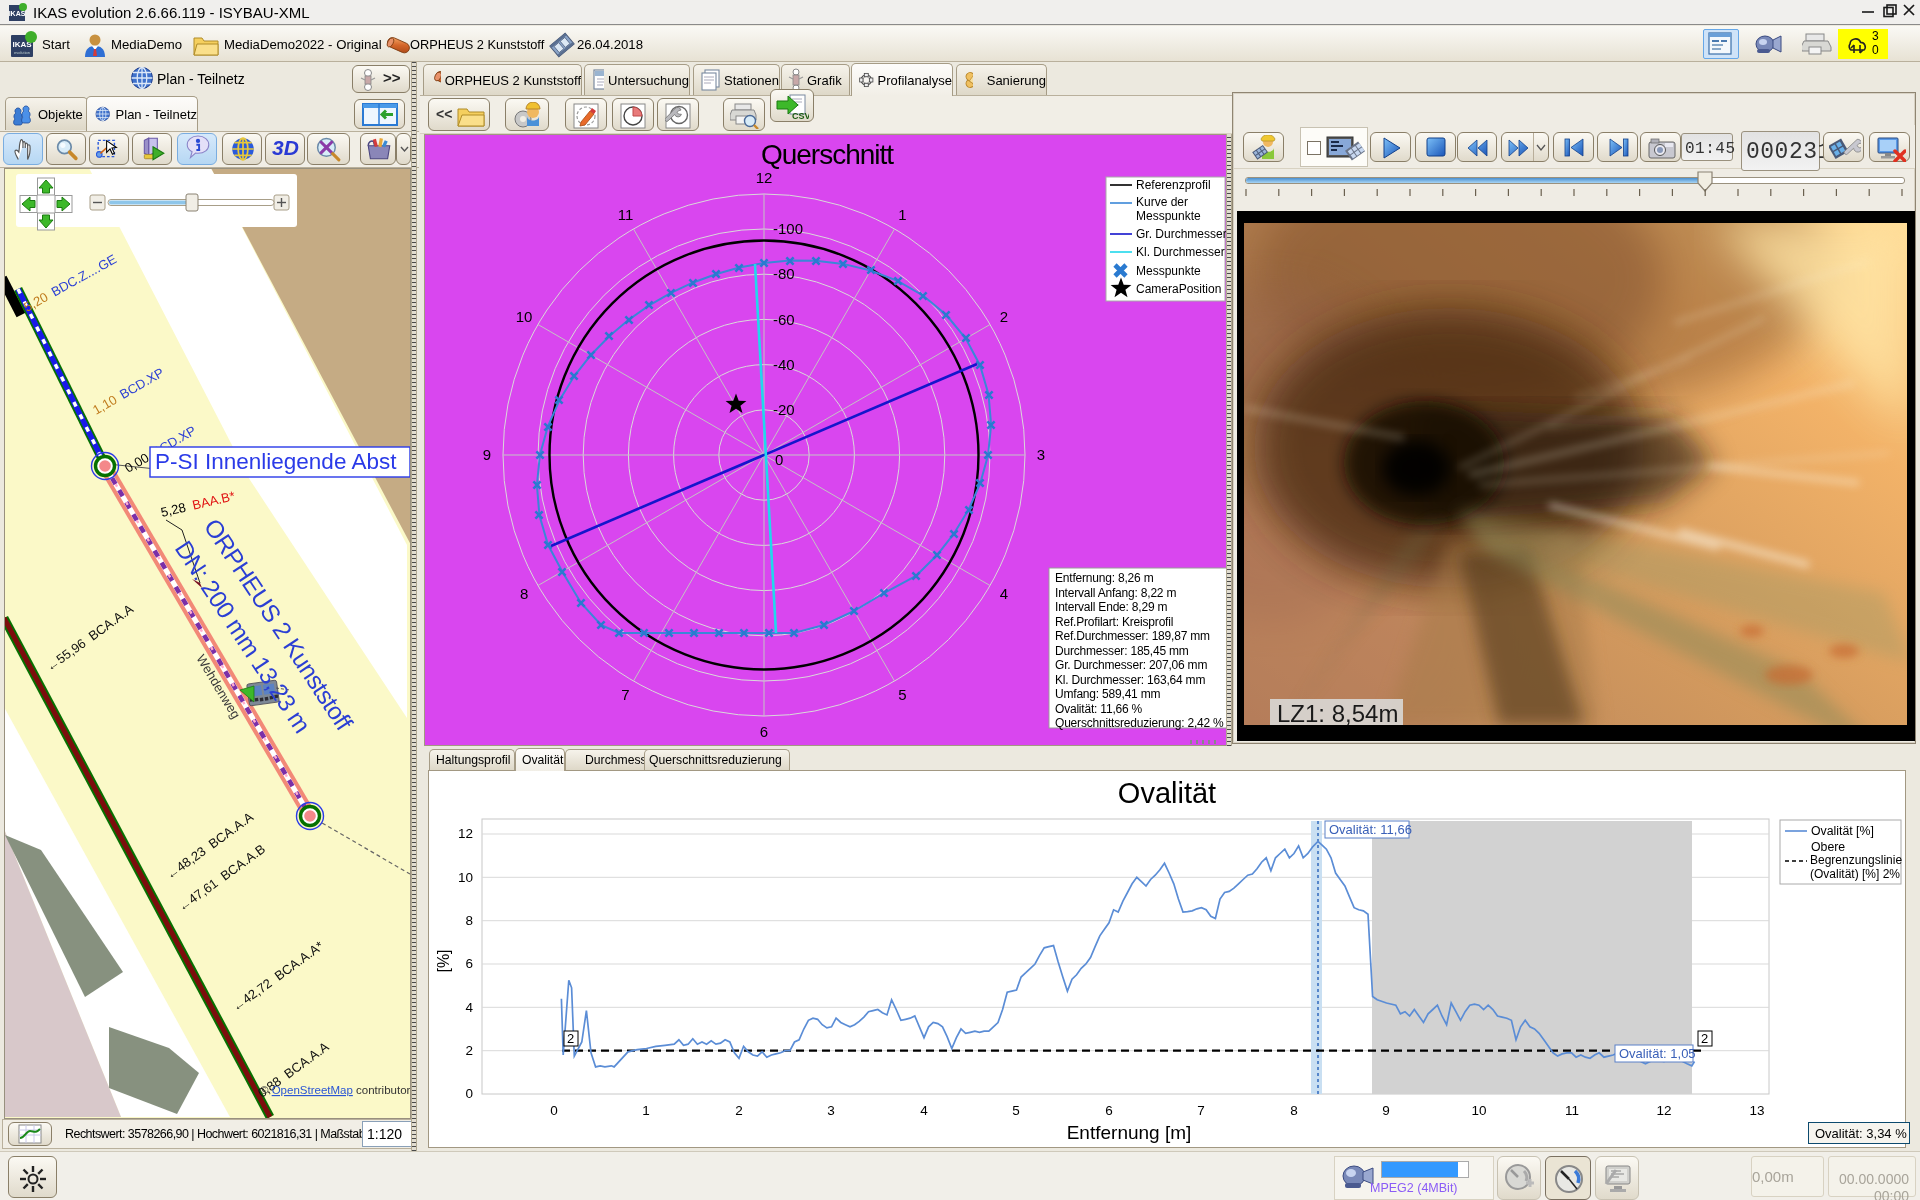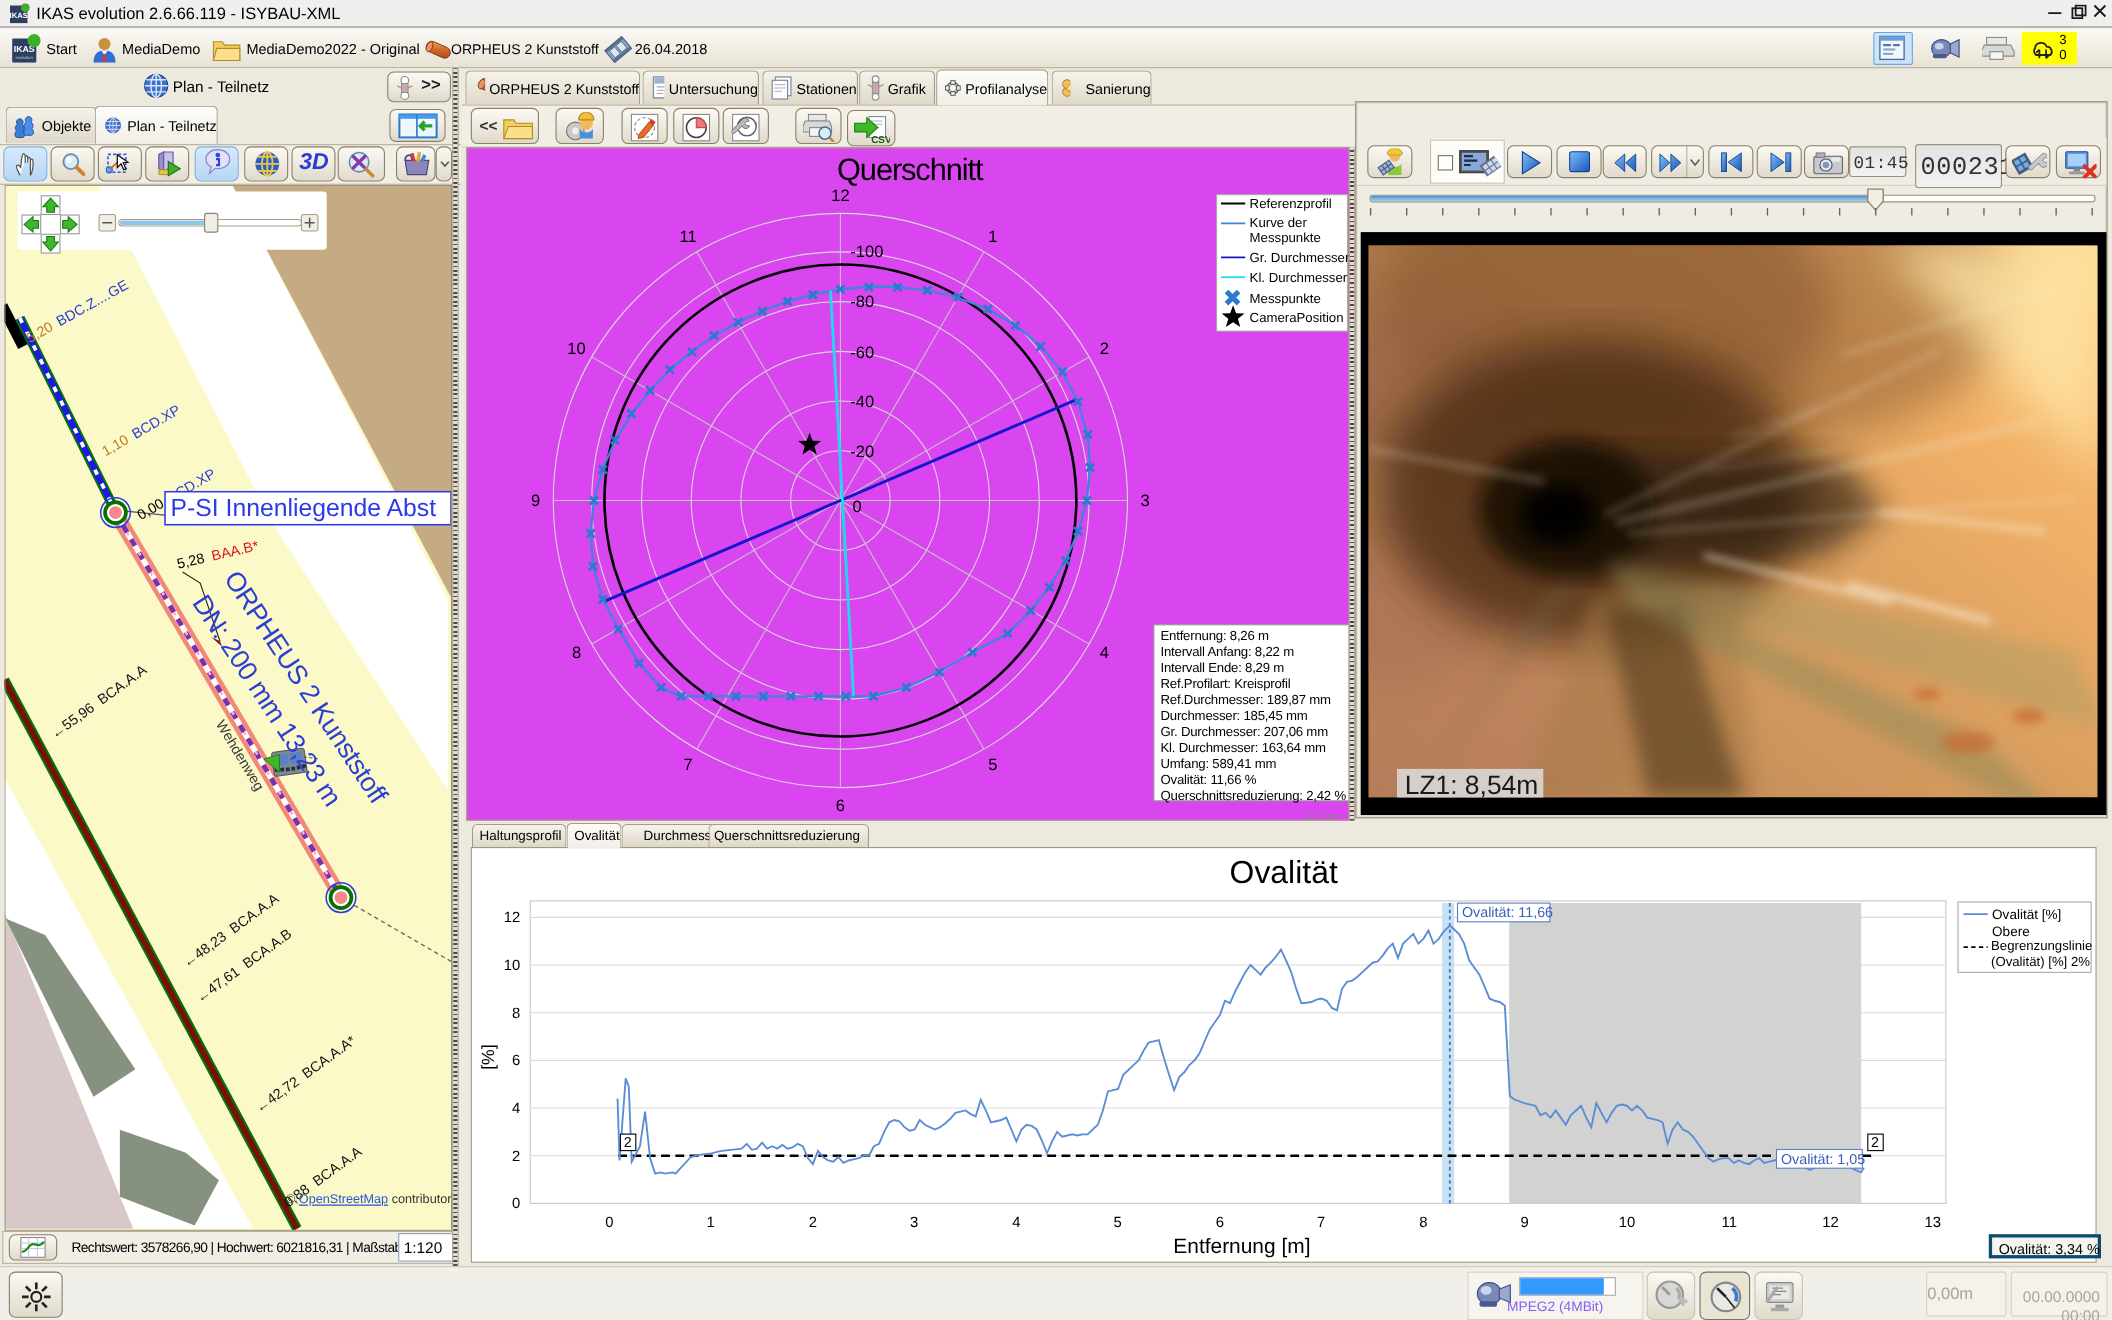--- a/index.html
+++ b/index.html
@@ -438,21 +438,21 @@
   </div>
   <div class="bbtn" style="left:723px;top:98px;width:42px;height:33px">
     <svg class="abs" style="left:6px;top:4px" width="29" height="26">
         <rect x="5" y="1" width="16" height="6" fill="#e8e8e8" stroke="#888"></rect>
         <path d="M2 7 L24 7 L26 12 L26 17 L0 17 L0 12 Z" fill="#d8d8d4" stroke="#888"></path>
         <rect x="6" y="13" width="12" height="8" fill="#f4f4f4" stroke="#888"></rect>
         <circle cx="20" cy="18" r="5.5" fill="#d8ecf8" stroke="#4a6a98" stroke-width="1.4"></circle>
         <path d="M24 22 L28 26" stroke="#c8882a" stroke-width="2.4"></path>
       </svg>
   </div>
-  <div class="bbtn" style="left:770px;top:100px;width:44px;height:33px">
+  <div class="bbtn" style="left:770px;top:89px;width:44px;height:33px">
     <svg class="abs" style="left:5px;top:3px" width="33" height="27">
         <rect x="14" y="2" width="15" height="19" fill="#fff" stroke="#7a8aa0"></rect>
         <path d="M16 6 h10 M16 9 h10 M16 12 h7" stroke="#aab" stroke-width="1"></path>
         <path d="M1 8 L12 8 L12 3 L22 12 L12 21 L12 16 L1 16 Z" fill="#3db82a" stroke="#1a7a10" stroke-width="1"></path>
         <text x="16" y="26" font-size="9" font-weight="bold" fill="#1a5a10">CSV</text>
       </svg>
   </div>
 </div>
 <div id="film">
 
@@ -869,21 +869,21 @@
     <rect x="1351" y="49" width="121" height="64" fill="#fff" stroke="#aaa"></rect>
     <line x1="1356" y1="60" x2="1378" y2="60" stroke="#5b8dd6" stroke-width="1.6"></line>
     <text x="1382" y="64">Ovalität [%]</text>
     <text x="1382" y="80">Obere</text>
     <line x1="1356" y1="90" x2="1378" y2="90" stroke="#000" stroke-width="1.6" stroke-dasharray="4 3"></line>
     <text x="1381" y="93" font-size="12">Begrenzungslinie</text>
     <text x="1381" y="107" font-size="12">(Ovalität) [%] 2%</text>
   </g>
 </svg>
 </div>
-<div class="abs" style="left:1808px;top:1122px;width:102px;height:22px;background:#f6f4ee;border:3px solid #0c4a6e;font-size:13px;padding:3px 0 0 6px;white-space:nowrap">Ovalität: 3,34 %</div>
+<div class="abs" style="left:1808px;top:1122px;width:102px;height:22px;background:#f6f4ee;border:1px solid #0c4a6e;font-size:13px;padding:3px 0 0 6px;white-space:nowrap">Ovalität: 3,34 %</div>
 <div class="vsplit" style="left:411px;top:62px;height:1089px"></div>
 <div class="vsplit" style="left:1226px;top:134px;height:612px"></div>
 <div class="abs" style="left:1190px;top:740px;width:26px;height:4px;background:repeating-linear-gradient(90deg,#888 0 2px,transparent 2px 6px)"></div>
 <div id="bottombar">
   <div class="bbtn" style="left:8px;top:4px;width:49px;height:42px">
     <svg class="abs" style="left:10px;top:8px" width="28" height="28" viewBox="0 0 28 28">
       <circle cx="14" cy="14" r="4.5" fill="none" stroke="#222" stroke-width="2"></circle>
       <g stroke="#222" stroke-width="2.4">
           <line x1="14" y1="1" x2="14" y2="7"></line>
           <line x1="14" y1="21" x2="14" y2="27"></line>

